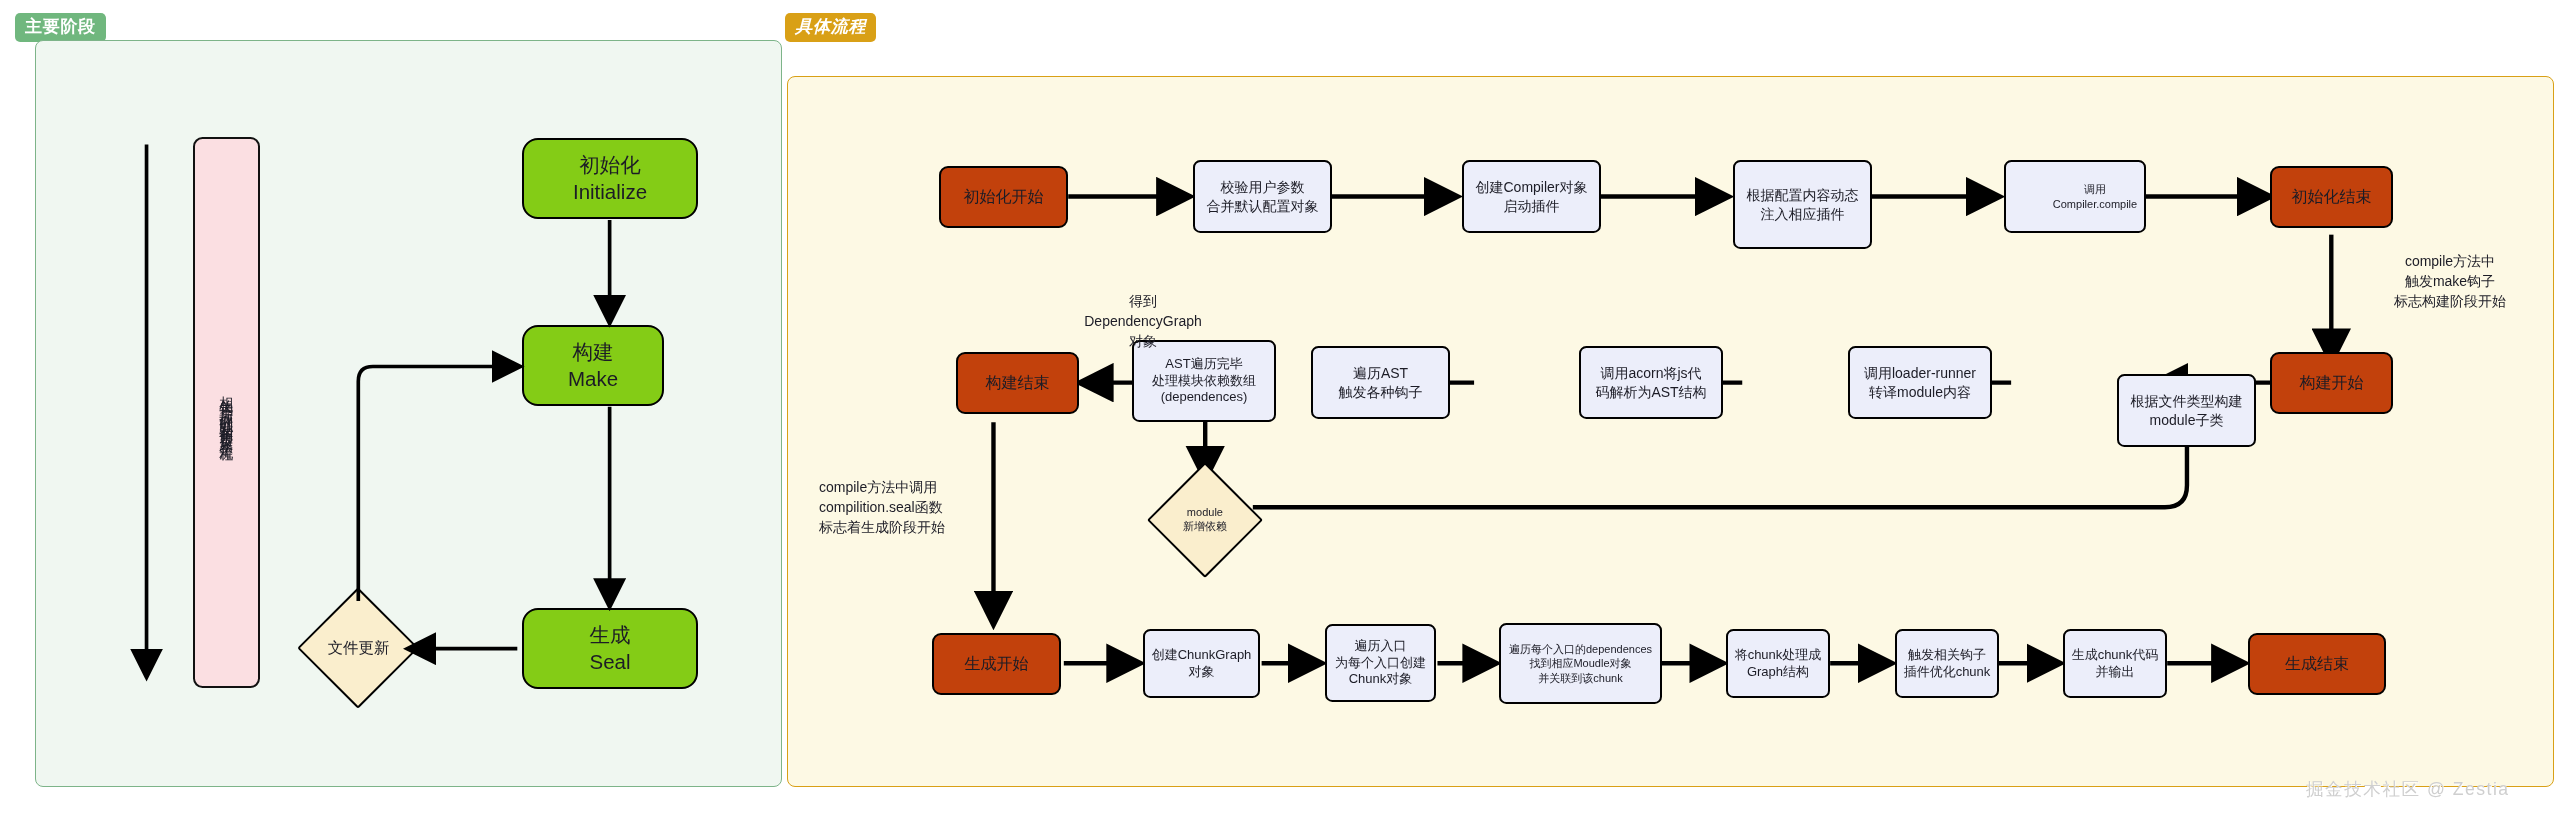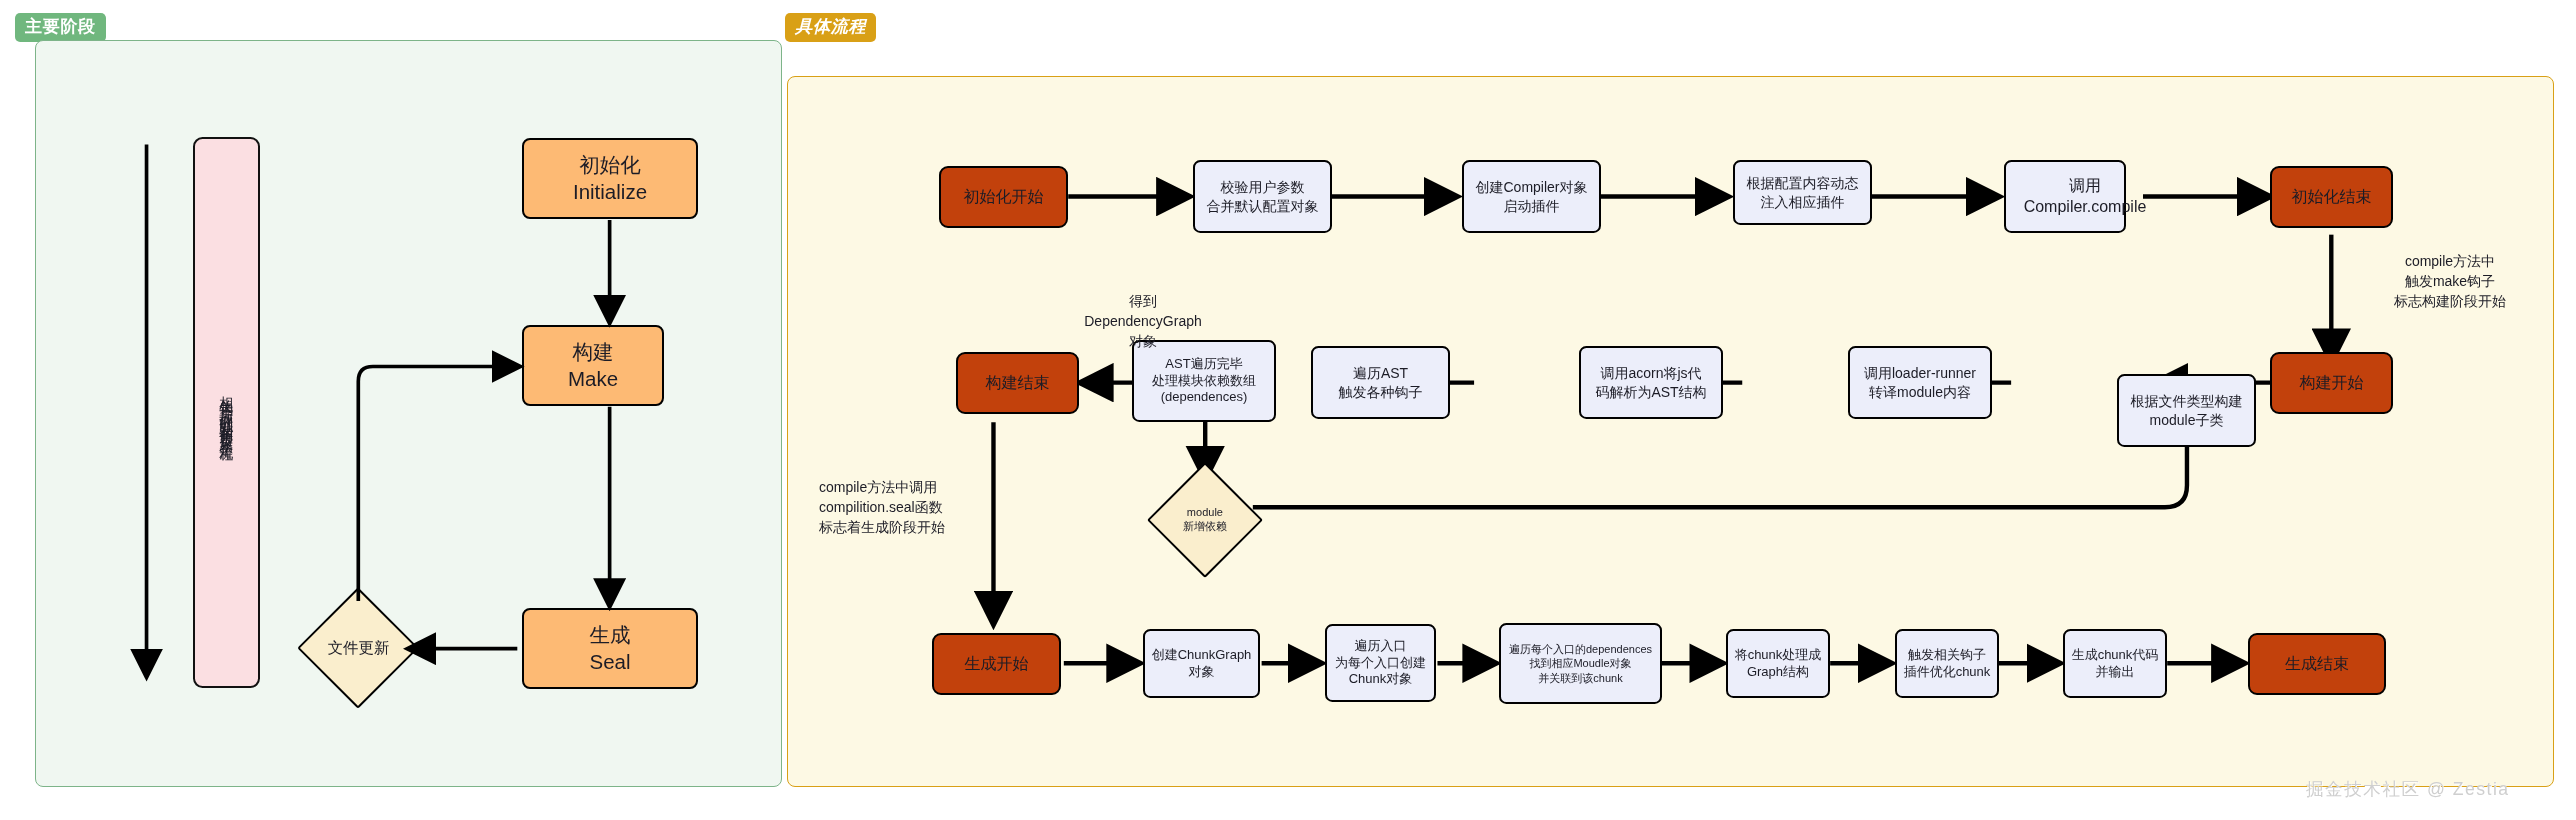--- a/index.html
+++ b/index.html
@@ -27,21 +27,21 @@
   
   .node{
     position:absolute;box-sizing:border-box;display:flex;
     align-items:center;justify-content:center;text-align:center;
     color:#1c1c26;line-height:1.30;white-space:pre-line;
   }
   .rect{
     background:#eceefa;border:2.2px solid #000000;border-radius:7.3px;
   }
   .rect-big{
-    background:#fdba74;border:2.2px solid #000000;border-radius:8px;
+    background:#84cc16;border:2.2px solid #000000;border-radius:16px;
     font-size:20.5px;
   }
   .pink{
     background:#fbdfe2;border:2.2px solid #111111;border-radius:9.5px;
     writing-mode:vertical-rl;text-orientation:upright;
     letter-spacing:2.9px;font-size:14px;line-height:1.05;
   }
   .stadium{
     background:#c2410c;border:2.2px solid #000000;border-radius:9px;
     font-size:16px;
@@ -171,25 +171,25 @@
   <span>初始化开始</span>
 </div>
 <div class="node rect" style="left:1193px;top:160px;width:139px;height:73px;font-size:14px;">
   <span>校验用户参数
 合并默认配置对象</span>
 </div>
 <div class="node rect" style="left:1462px;top:160px;width:139px;height:73px;font-size:14px;">
   <span>创建Compiler对象
 启动插件</span>
 </div>
-<div class="node rect" style="left:1733px;top:160px;width:139px;height:65px;font-size:14px;">
+<div class="node rect" style="left:1733px;top:160px;width:139px;height:89px;font-size:14px;">
   <span>根据配置内容动态
 注入相应插件</span>
 </div>
-<div class="node rect" style="left:2004px;top:160px;width:122px;height:73px;font-size:16px;padding-left:40px;">
+<div class="node rect" style="left:2004px;top:160px;width:142px;height:73px;font-size:11px;padding-left:40px;">
   <span>调用
 Compiler.compile</span>
 </div>
 <div class="node stadium" style="left:2270px;top:166px;width:123px;height:62px;">
   <span>初始化结束</span>
 </div>
 
 <div class="edge-label" style="left:2344px;top:252px;width:212px;font-size:14px;">compile方法中
 触发make钩子
 标志构建阶段开始</div>

